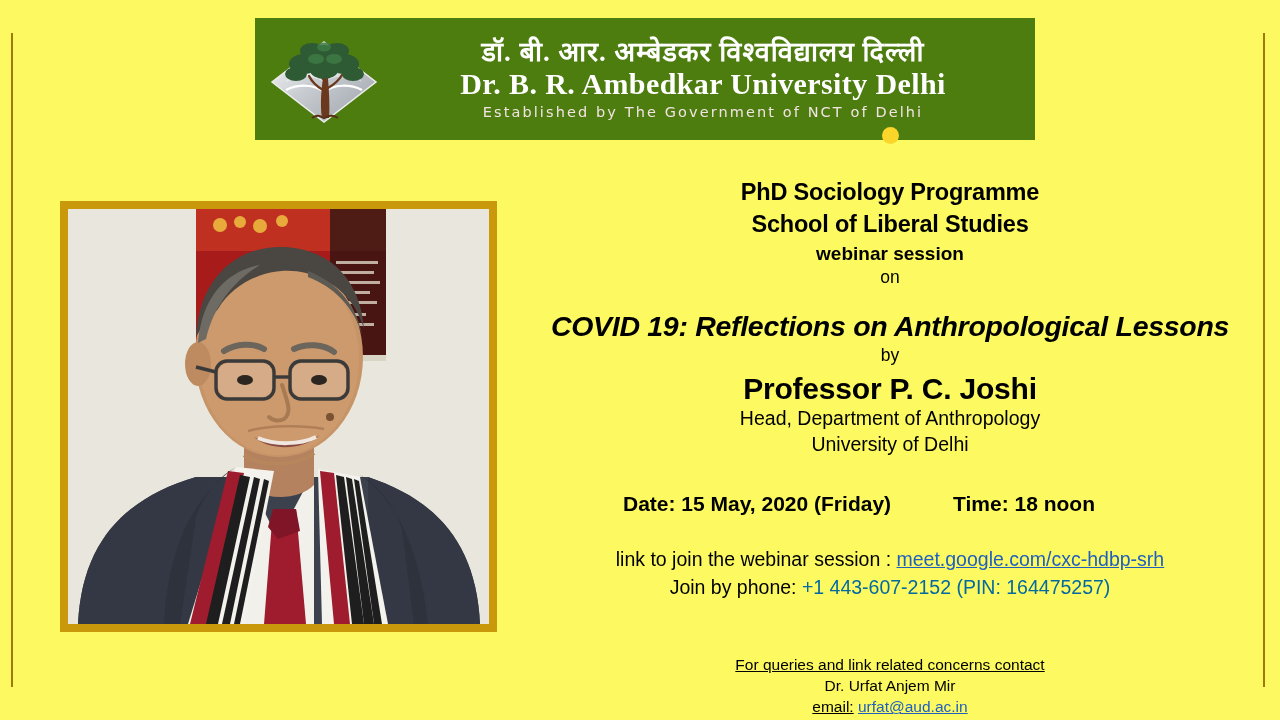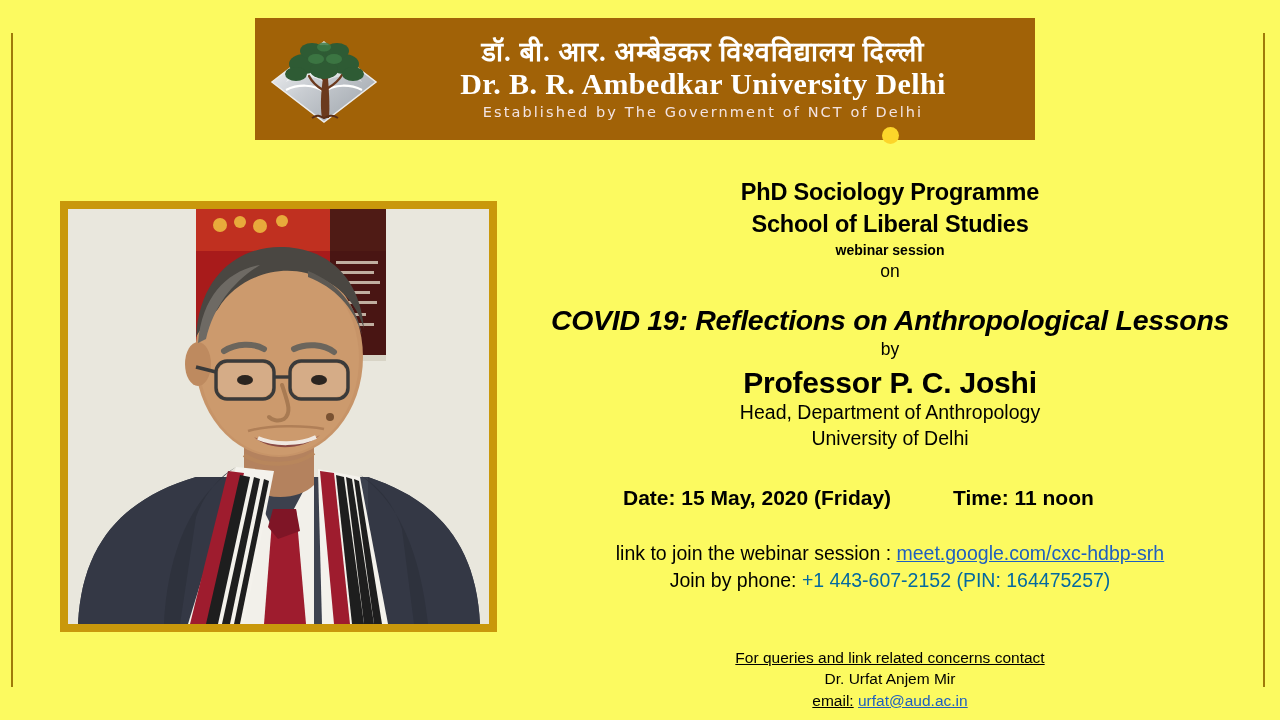--- a/index.html
+++ b/index.html
@@ -31,21 +31,21 @@
   .edge-rule.left  { left: 11px; }
   .edge-rule.right { left: 1263px; }
 
   
   #banner {
     position: absolute;
     left: 255px;
     top: 18px;
     width: 780px;
     height: 122px;
-    background: #a16207;
+    background: #4d7c0f;
     display: flex;
     align-items: center;
     overflow: hidden;
   }
   #logo-wrap {
     width: 122px;
     height: 110px;
     flex: 0 0 122px;
     display: flex;
     align-items: center;
@@ -123,21 +123,21 @@
     font-weight: 700;
     letter-spacing: -0.2px;
     line-height: 1.38;
   }
   .l-small {
     font-size: 17.5px;
     font-weight: 400;
     line-height: 1.32;
   }
   .l-small-bold {
-    font-size: 14px;
+    font-size: 19px;
     font-weight: 700;
     line-height: 1.34;
   }
   .l-title {
     font-size: 28.5px;
     font-weight: 700;
     font-style: italic;
     letter-spacing: -0.3px;
     margin-top: 21px;
     margin-bottom: 1px;
@@ -341,21 +341,21 @@
 
     <div class="l-title">COVID 19: Reflections on Anthropological Lessons</div>
     <div class="l-small">by</div>
 
     <div class="l-speaker">Professor P. C. Joshi</div>
     <div class="l-affil">Head, Department of Anthropology</div>
     <div class="l-affil">University of Delhi</div>
 
     <div id="datetime-row">
       <div class="date-cell">Date: 15 May, 2020 (Friday)</div>
-      <div class="time-cell">Time: 11 noon</div>
+      <div class="time-cell">Time: 18 noon</div>
     </div>
 
     <div id="join-block">
       <div>
         <span>link to join the webinar session : </span><a class="link-blue" href="#">meet.google.com/cxc-hdbp-srh</a>
       </div>
       <div>
         <span>Join by phone:  </span><span class="phone-blue">+1 443-607-2152 (PIN: 164475257)</span>
       </div>
     </div>

